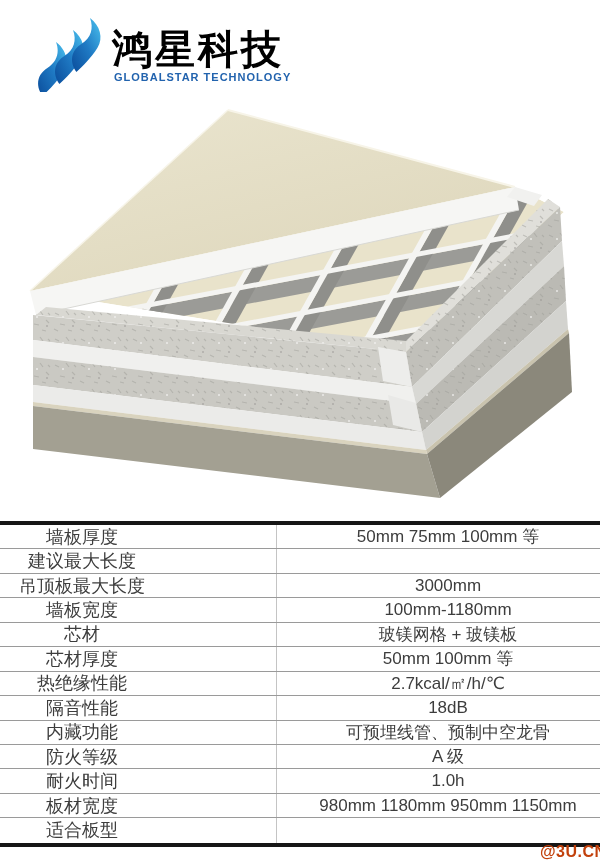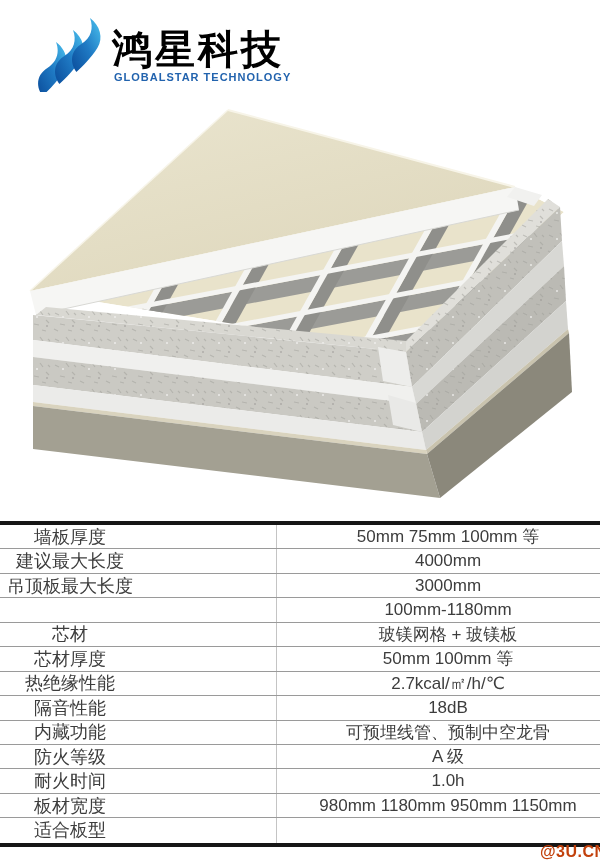--- a/index.html
+++ b/index.html
@@ -32,21 +32,21 @@
   .spec-inner{position:relative;width:600px;}
   .spec-row{
     position:relative;height:24.45px;
     border-bottom:1px solid #9a9a9a;
     box-sizing:border-box;
   }
   .spec-row:last-child{border-bottom:none;}
   .spec-label{
     position:absolute;left:0;top:0;width:140px;height:100%;
     display:flex;align-items:center;justify-content:center;
-    font-size:18px;color:#3d3d3d;white-space:nowrap;
+    font-size:18px;color:#3d3d3d;white-space:nowrap;padding-left:12px;
   }
   .spec-value{
     position:absolute;left:296px;top:0;width:304px;height:100%;
     display:flex;align-items:center;justify-content:center;
     font-size:17px;color:#3d3d3d;white-space:nowrap;text-align:right;
   }
   .spec-divider{
     position:absolute;left:276px;top:0;bottom:0;width:1px;
     background:#c4c4c4;
   }
@@ -182,27 +182,27 @@
 <div class="spec">
   <div class="spec-inner">
     <div class="spec-divider"></div>
 
     <div class="spec-row">
       <div class="spec-label">墙板厚度</div>
       <div class="spec-value">50mm  75mm  100mm 等</div>
     </div>
     <div class="spec-row">
       <div class="spec-label">建议最大长度</div>
-      <div class="spec-value">4000mm</div>
     </div>
     <div class="spec-row">
       <div class="spec-label">吊顶板最大长度</div>
       <div class="spec-value">3000mm</div>
     </div>
     <div class="spec-row">
+      <div class="spec-label">墙板宽度</div>
       <div class="spec-value">100mm-1180mm</div>
     </div>
     <div class="spec-row">
       <div class="spec-label">芯材</div>
       <div class="spec-value">玻镁网格 + 玻镁板</div>
     </div>
     <div class="spec-row">
       <div class="spec-label">芯材厚度</div>
       <div class="spec-value">50mm 100mm 等</div>
     </div>

